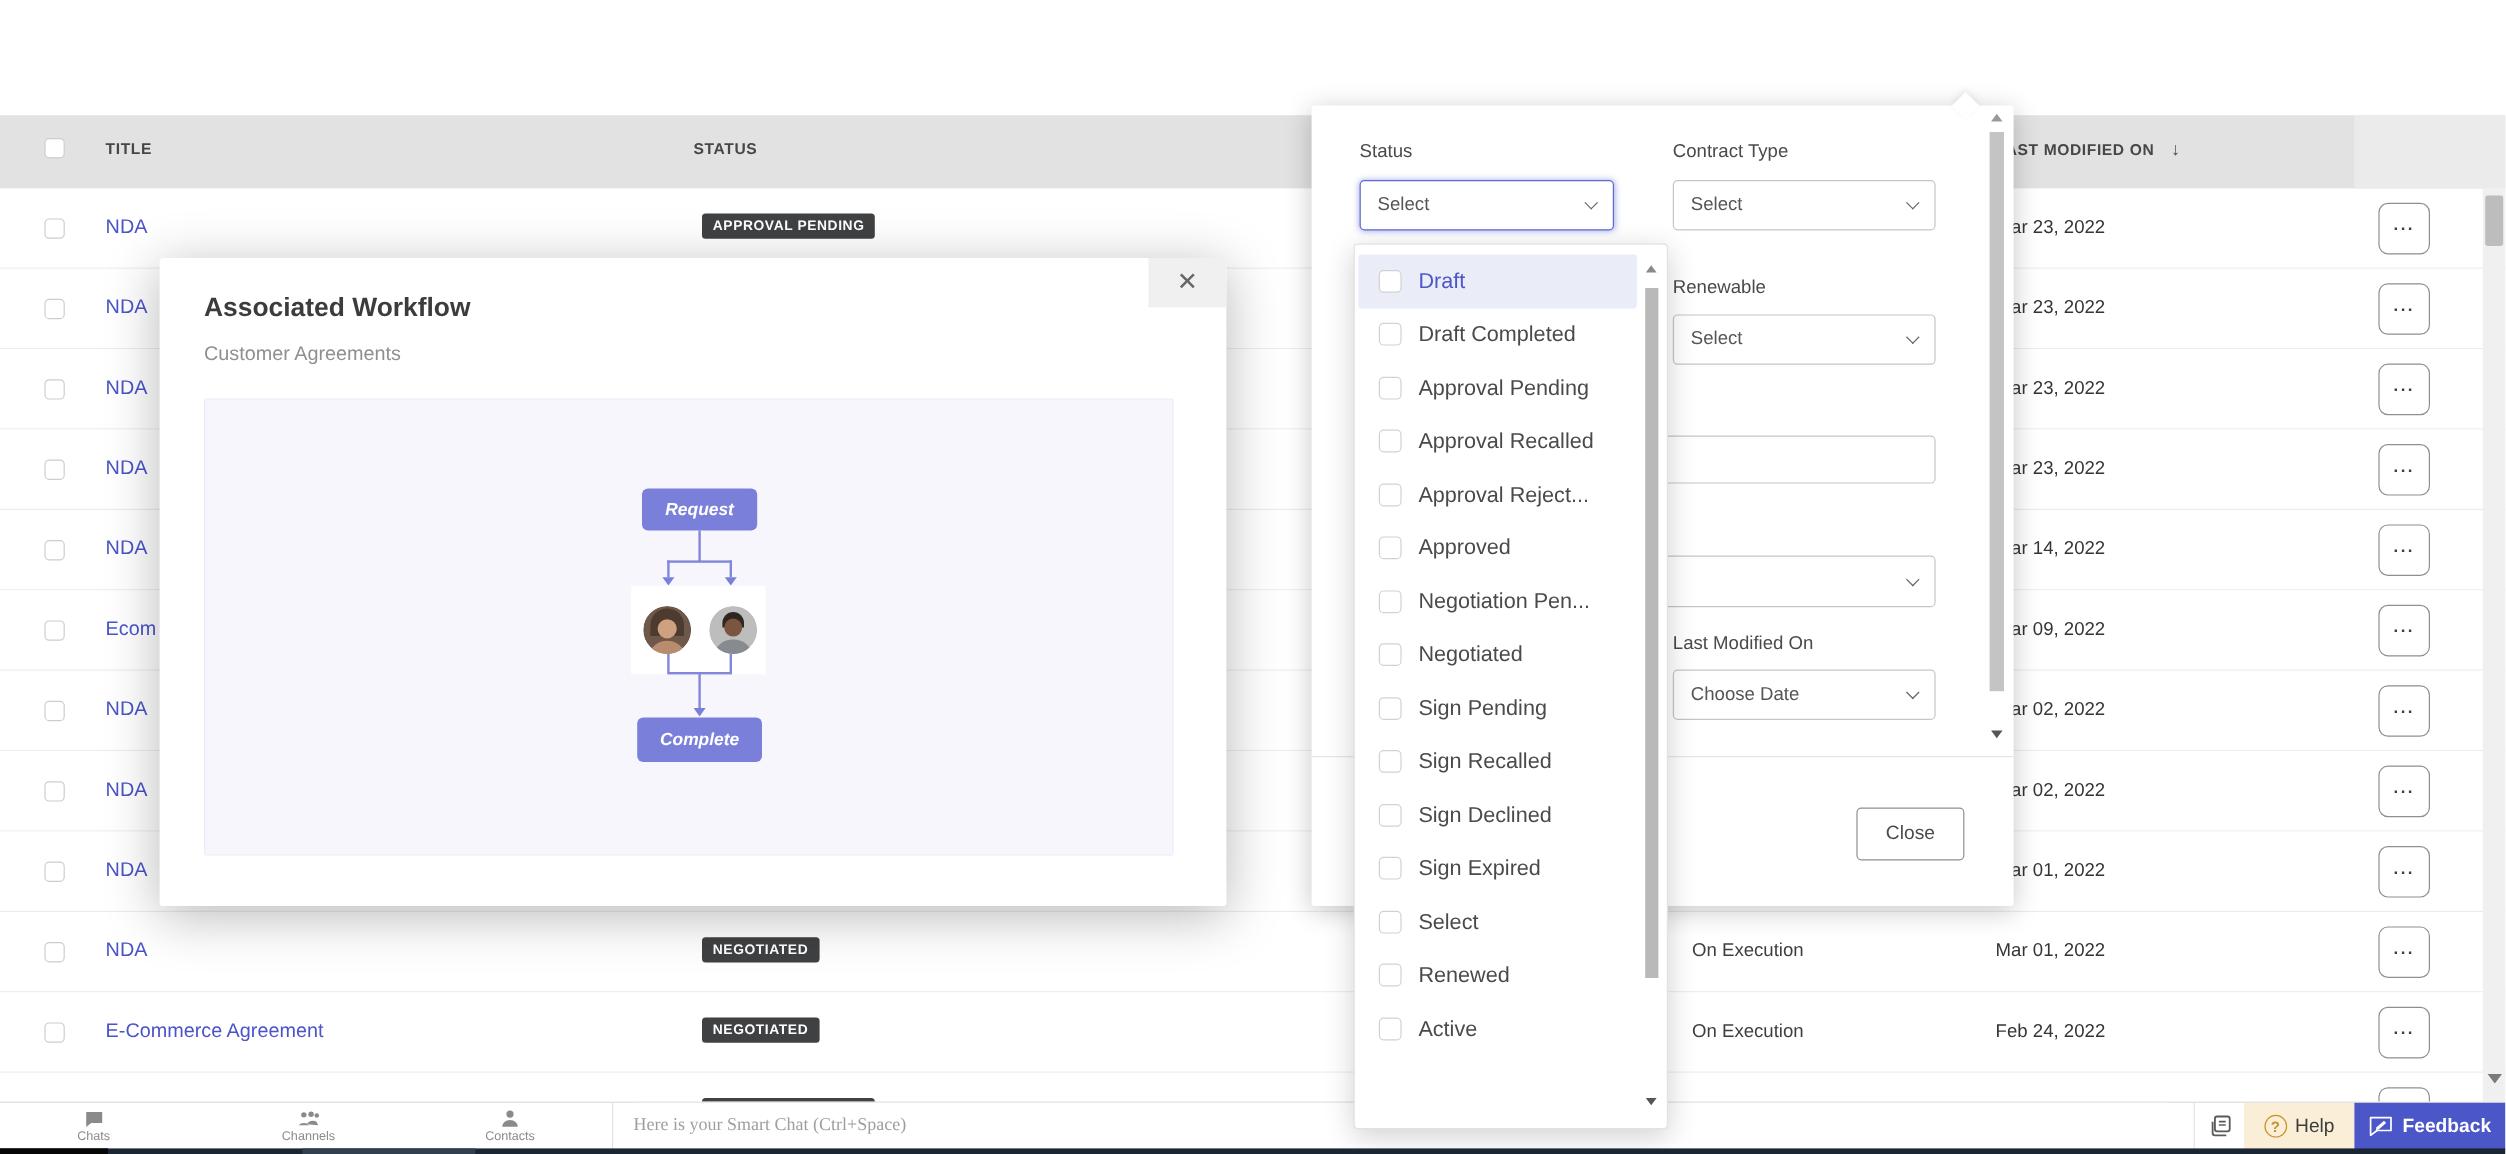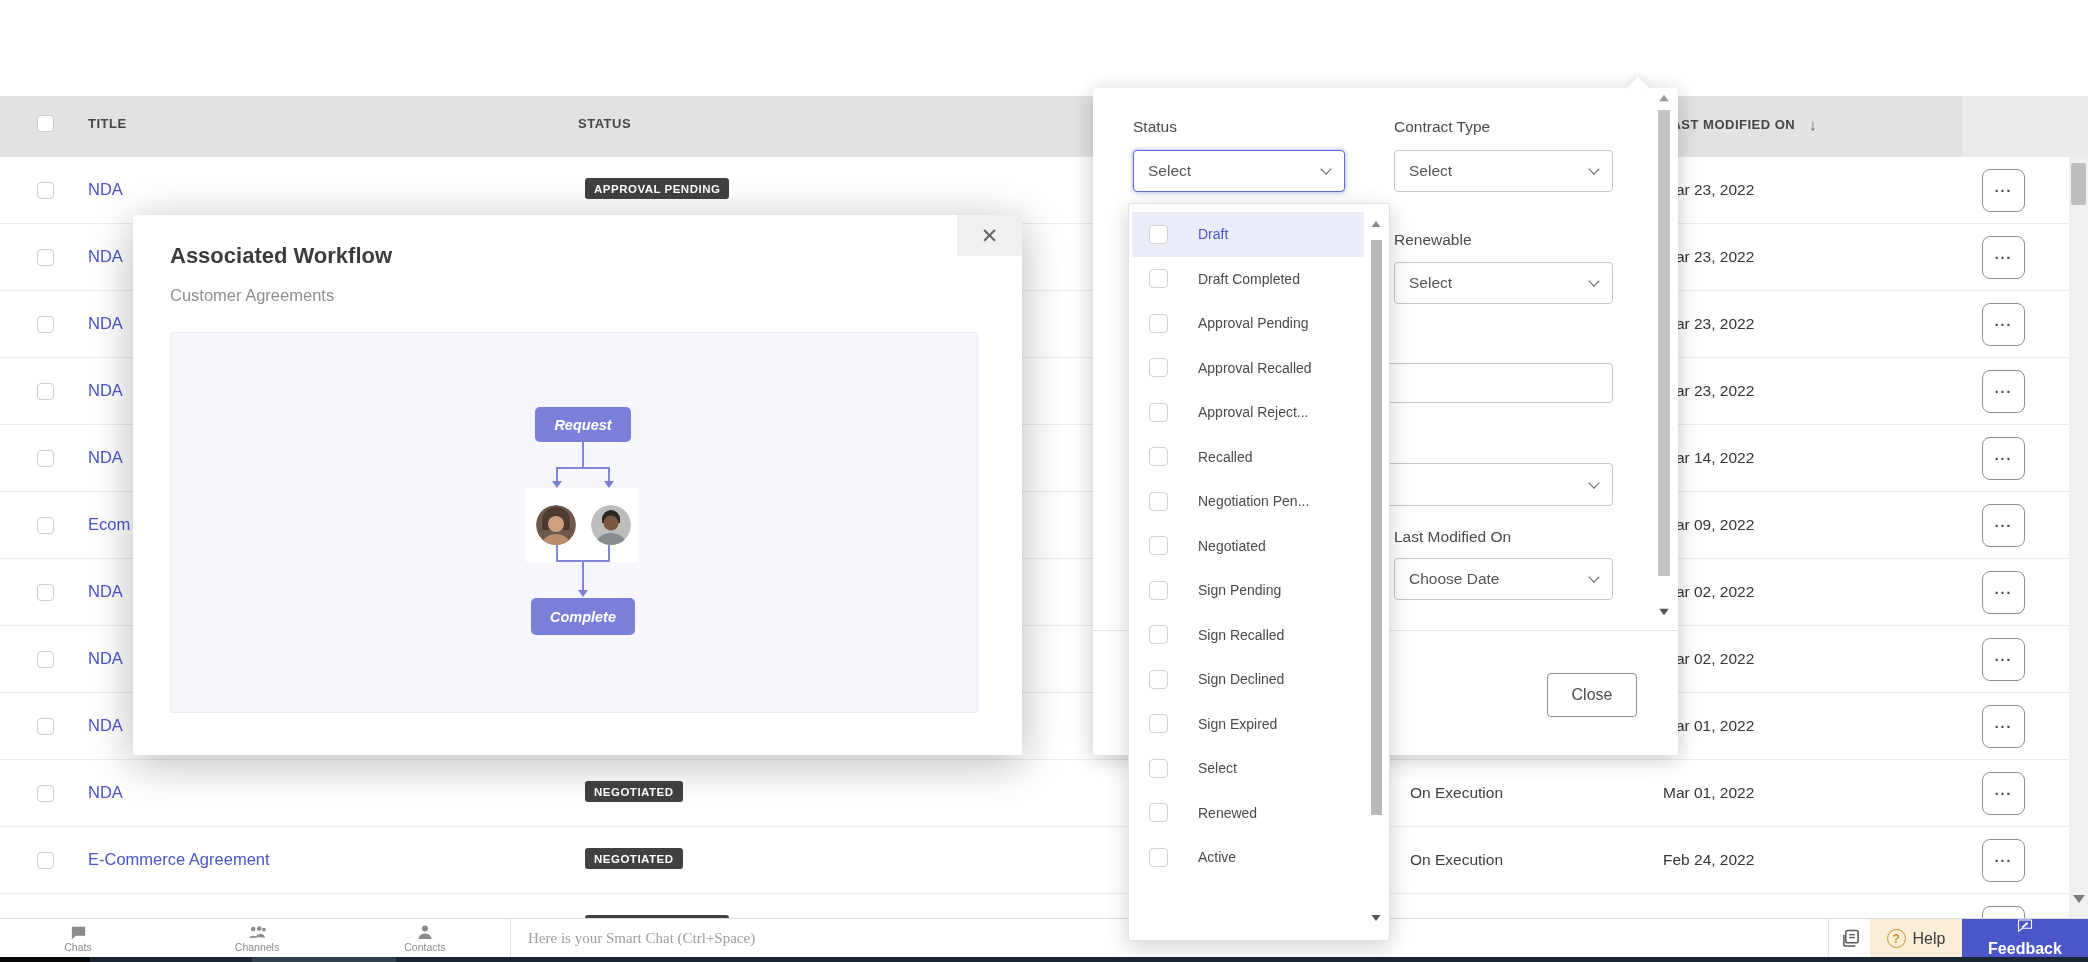--- a/index.html
+++ b/index.html
@@ -70,40 +70,40 @@
   .close-btn { position:absolute; left:454px; top:585px; width:90px; height:44px; border:1px solid #8f8f8f; border-radius:4px; background:#fff; font-size:16px; color:#4c4c4c; display:flex; align-items:center; justify-content:center; cursor:pointer; }
   .fp-scroll { position:absolute; left:564px; top:4px; width:14px; height:533px; }
   .fp-scroll .thumb { position:absolute; left:1px; top:18px; width:12px; height:466px; background:#c4c4c4; }
   .fp-scroll .tri-up { position:absolute; left:1px; top:2px; transform:scale(.8); }
   .fp-scroll .tri-dn { position:absolute; left:1px; top:516px; transform:scale(.8); border-top-color:#555; }
 
   
   .sdrop { position:absolute; left:1128px; top:203px; width:262px; height:738px; background:#fff; border:1px solid #e2e2e2; border-radius:3px; box-shadow:0 6px 24px rgba(0,0,0,.18); z-index:45; padding-top:8px; }
   .opt { position:relative; height:44.5px; display:flex; align-items:center; padding-left:20px; cursor:pointer; }
   .opt .ocb { width:19px; height:19px; border:1.5px solid #d2d2d2; border-radius:4px; background:#fff; flex:0 0 auto; }
-  .opt .olabel { margin-left:30px; font-size:14px; color:#4a4a4a; white-space:nowrap; }
+  .opt .olabel { margin-left:14px; font-size:18px; color:#4a4a4a; white-space:nowrap; }
   .opt.hl { background:#eaecf8; width:232px; margin-left:3px; border-radius:2px; padding-left:17px; }
   .opt.hl .olabel { color:#4c57ca; }
   .sd-scroll { position:absolute; right:6px; top:8px; width:13px; height:722px; }
   .sd-scroll .thumb { position:absolute; left:1px; top:28px; width:11px; height:575px; background:#b9b9b9; }
   .sd-scroll .tri-up { position:absolute; left:0; top:8px; transform:scale(.75); border-bottom-color:#8a8a8a; }
   .sd-scroll .tri-dn { position:absolute; left:0; top:702px; transform:scale(.75); border-top-color:#555; }
 
   
   .bottombar { position:absolute; left:0; top:918px; width:2088px; height:39px; background:#fff; border-top:1px solid #dcdcdc; z-index:30; }
   .chat-group { position:absolute; top:0; height:39px; display:flex; flex-direction:column; align-items:center; justify-content:center; cursor:pointer; }
   .chat-group .lbl { font-size:10.5px; color:#8a8a8a; margin-top:1px; }
   .vdiv { position:absolute; top:0; width:1px; height:39px; background:#e3e3e3; }
   .smart-input { position:absolute; left:528px; top:0; width:1280px; height:39px; border:none; outline:none; font-size:15px; color:#444; font-family:Liberation Serif, serif; }
   .smart-input::placeholder { color:#9e9e9e; }
   .foot-icon-btn { position:absolute; left:1830px; top:0; width:40px; height:39px; display:flex; align-items:center; justify-content:center; cursor:pointer; }
   .help-block { position:absolute; left:1870px; top:0; width:92px; height:39px; background:#faefd6; display:flex; align-items:center; justify-content:center; gap:7px; cursor:pointer; }
   .help-q { width:19px; height:19px; border:1.5px solid #c8922e; border-radius:50%; color:#c8922e; font-size:12.5px; font-weight:700; display:flex; align-items:center; justify-content:center; }
   .help-txt { font-size:16px; color:#3d3d3d; }
-  .feedback-block { position:absolute; left:1962px; top:0; width:126px; height:39px; background:#4b56c8; display:flex; align-items:center; justify-content:center; gap:8px; cursor:pointer;flex-direction:column; }
+  .feedback-block { position:absolute; left:1962px; top:0; width:126px; height:39px; background:#4b56c8; display:flex; align-items:center; justify-content:center; gap:8px; cursor:pointer; }
   .feedback-txt { font-size:16px; font-weight:700; color:#fff; }
   .darkstrip { position:absolute; left:0; top:957px; width:2088px; height:5px; background:#1b2634; z-index:50; }
   .darkstrip .b1 { position:absolute; left:0; top:0; width:90px; height:5px; background:#060606; }
   .darkstrip .b2 { position:absolute; left:252px; top:0; width:144px; height:5px; background:#31404f; }
 </style>
 </head>
 <body>
 
 <div id="app">
 
@@ -318,21 +318,21 @@
       <div class="opt">
         <span class="ocb"></span>
         <span class="olabel">Approval Recalled</span>
       </div>
       <div class="opt">
         <span class="ocb"></span>
         <span class="olabel">Approval Reject...</span>
       </div>
       <div class="opt">
         <span class="ocb"></span>
-        <span class="olabel">Recalled</span>
+        <span class="olabel">Approved</span>
       </div>
       <div class="opt">
         <span class="ocb"></span>
         <span class="olabel">Negotiation Pen...</span>
       </div>
       <div class="opt">
         <span class="ocb"></span>
         <span class="olabel">Negotiated</span>
       </div>
       <div class="opt">

